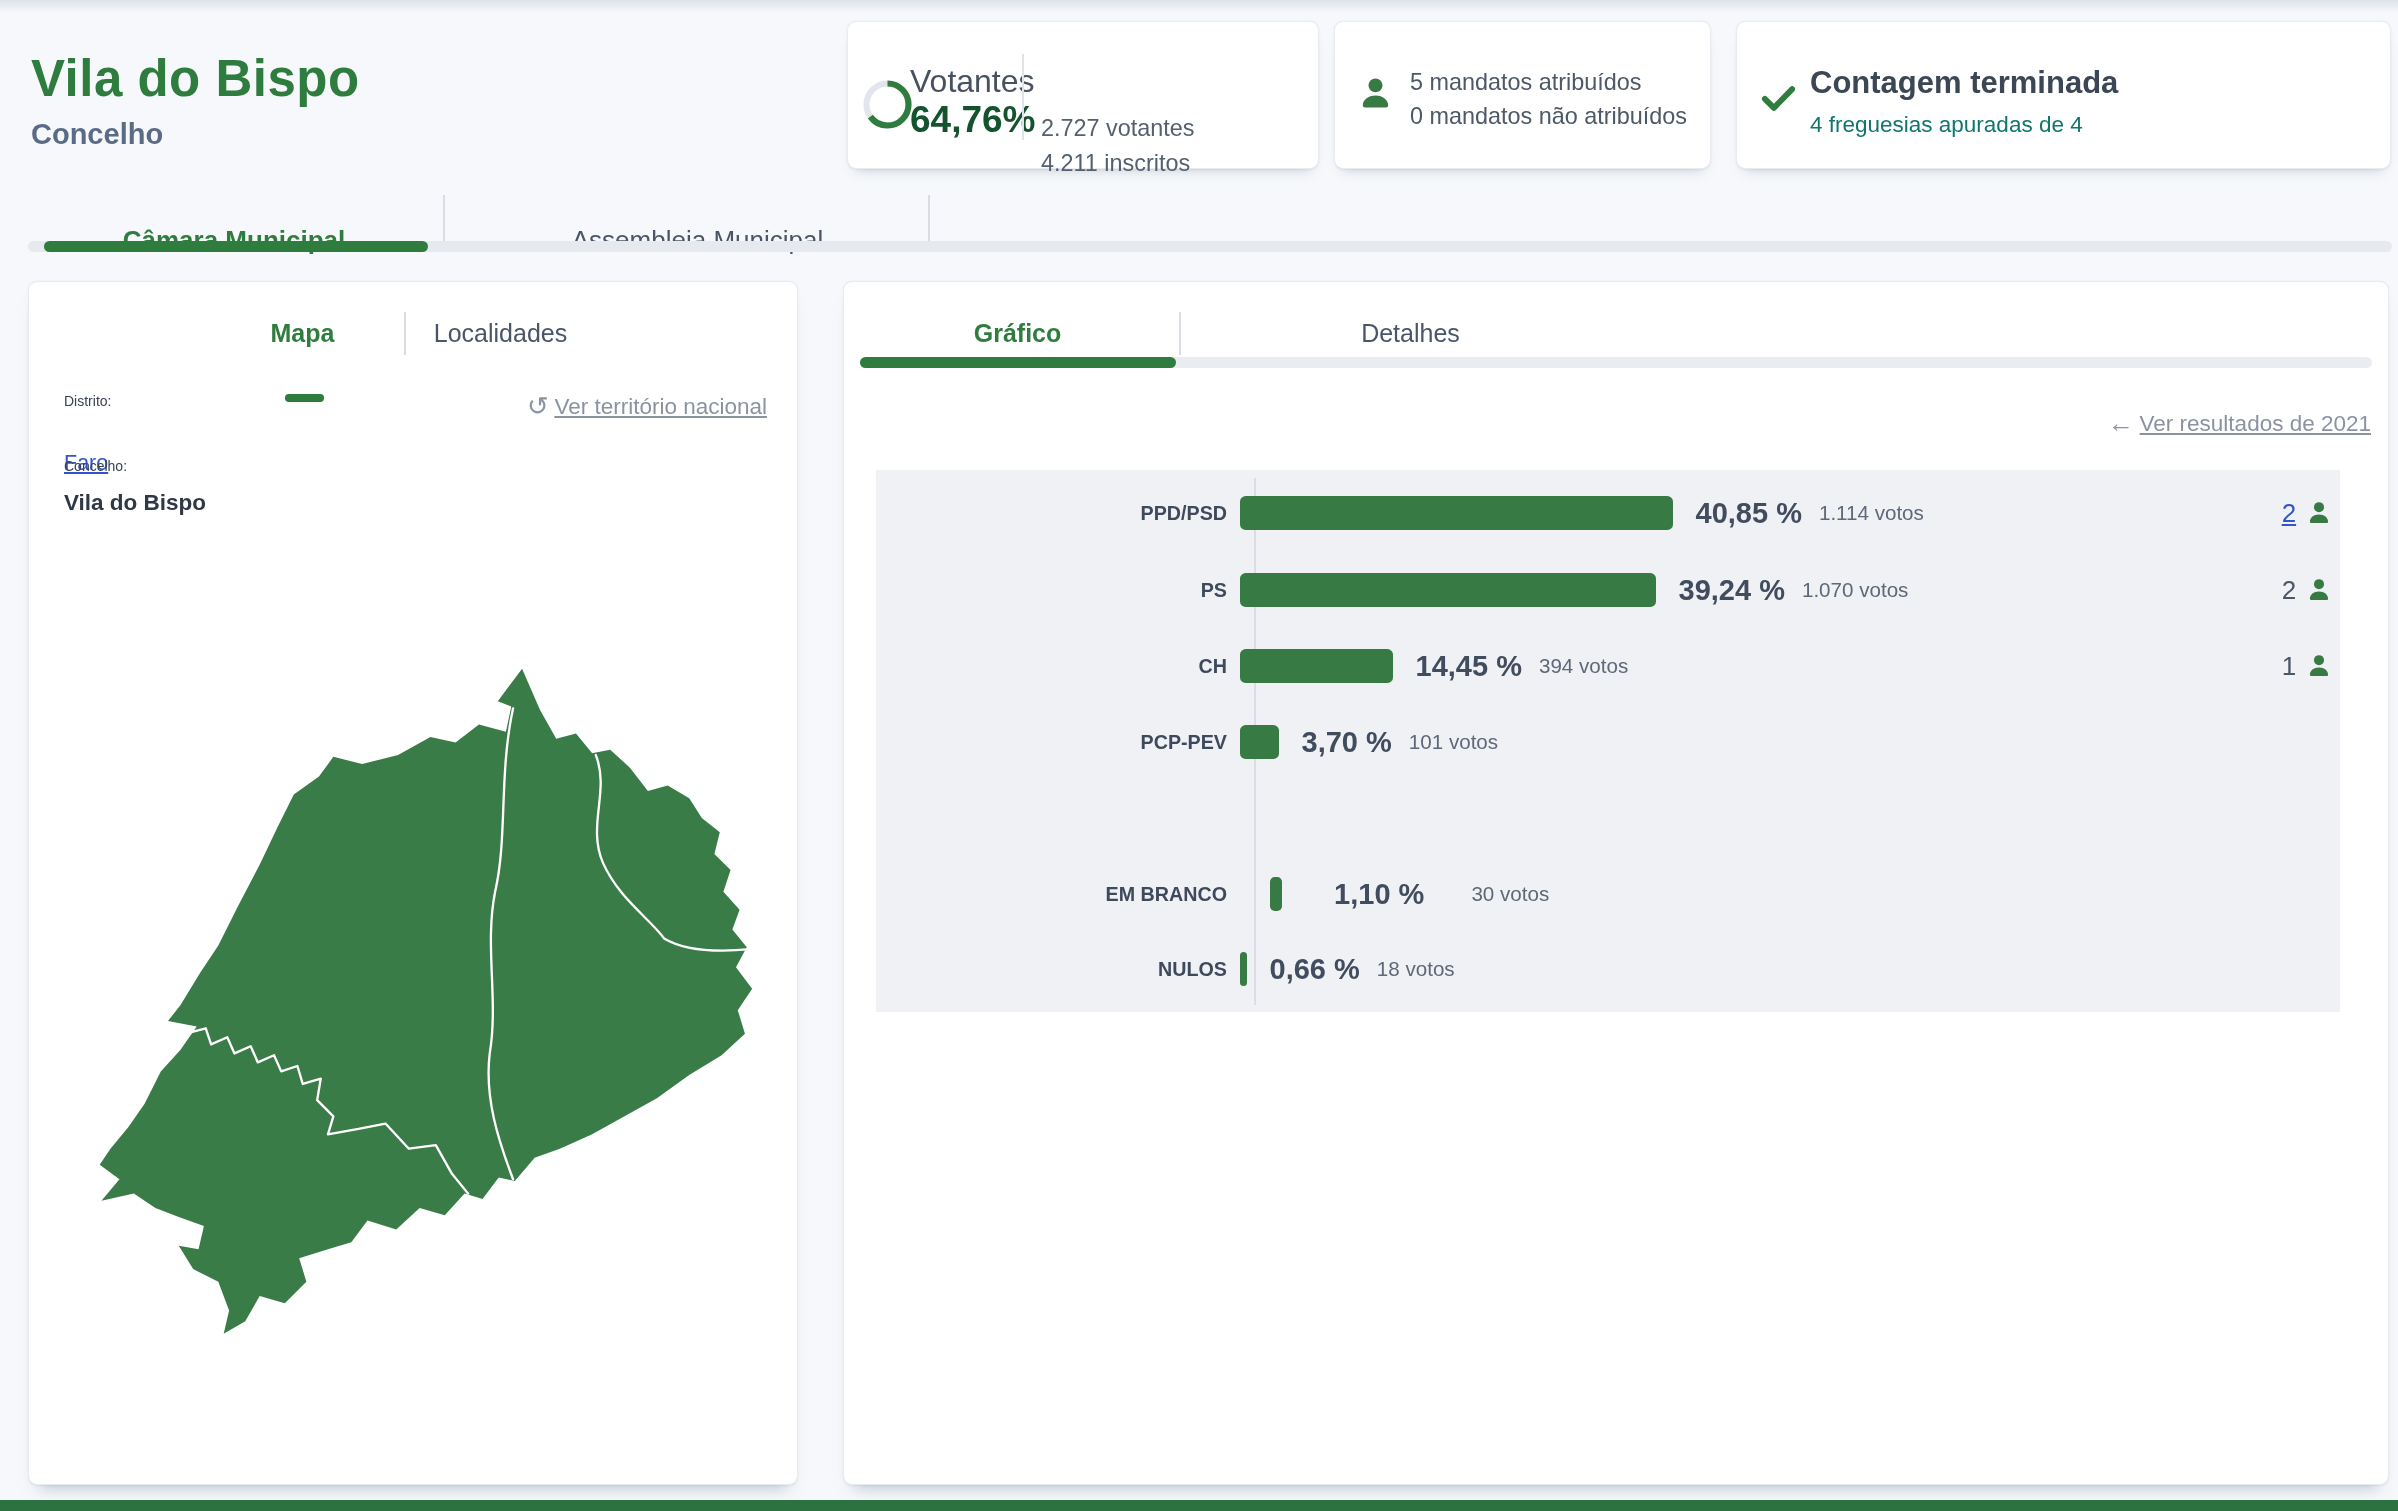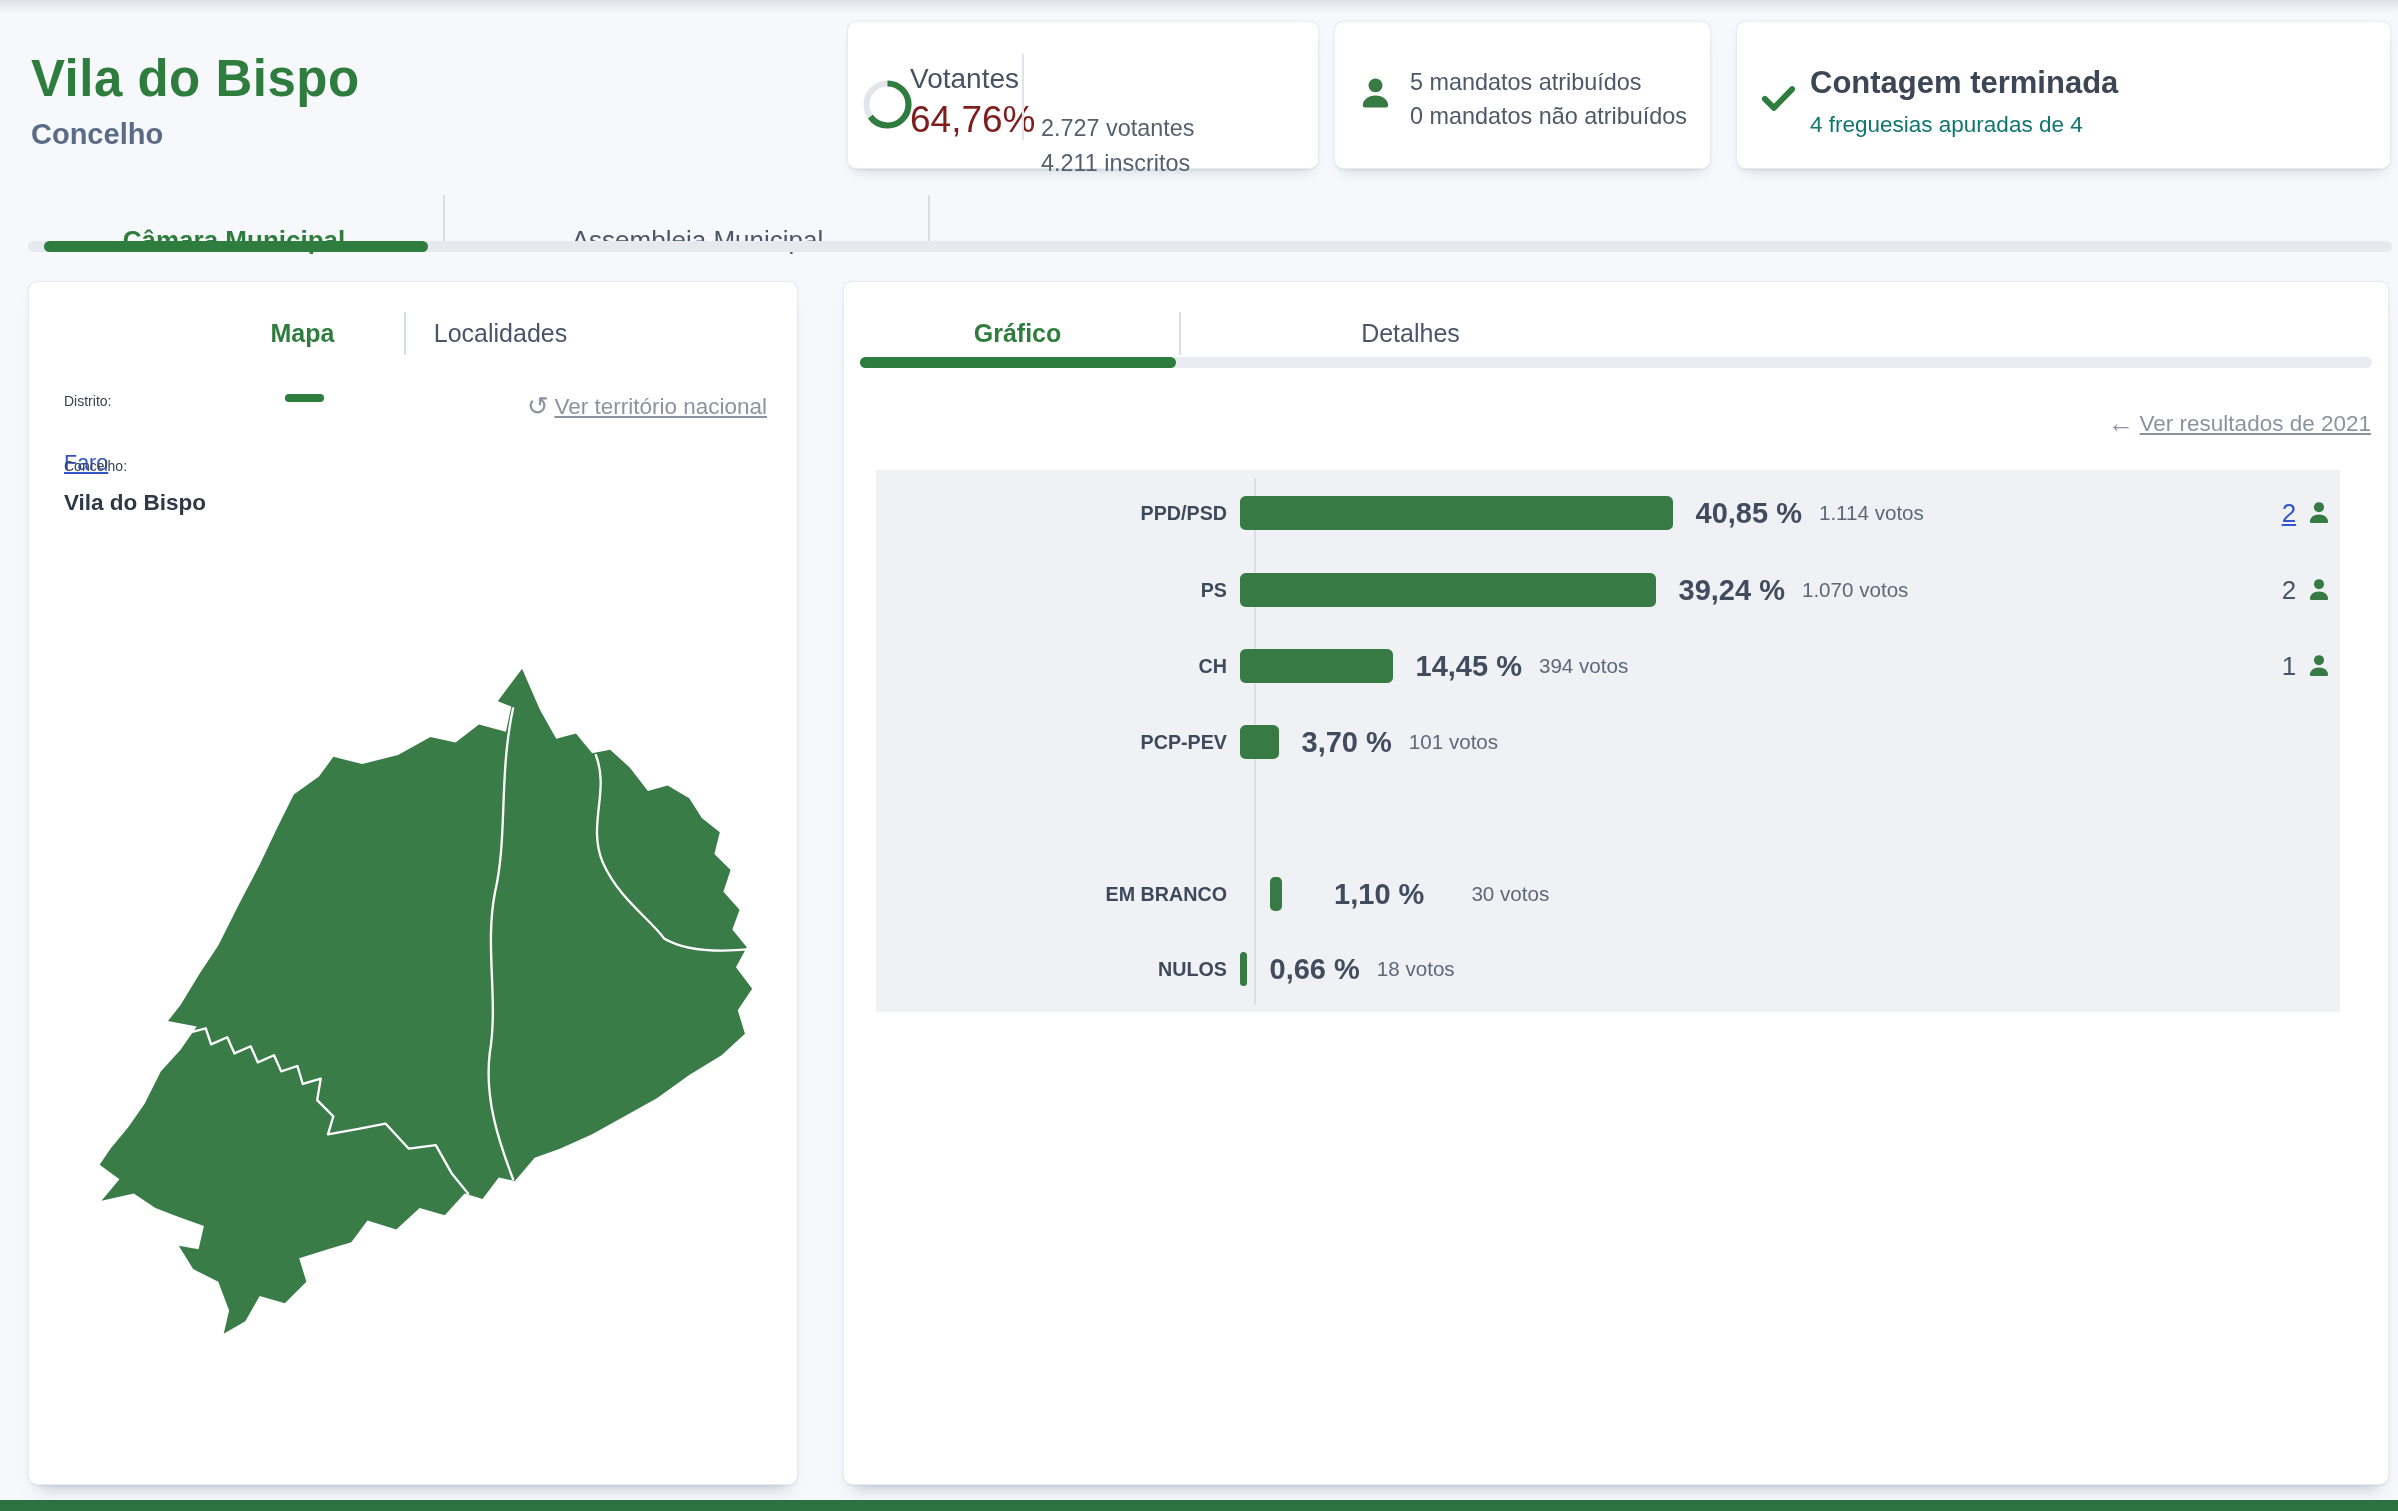--- a/index.html
+++ b/index.html
@@ -10,22 +10,22 @@
     background:linear-gradient(#dde1e9,rgba(246,248,251,0));}
   
   .page-title{left:31px;top:49px;font-size:51px;font-weight:bold;color:#2f7d3e;letter-spacing:0.5px;}
   .page-subtitle{left:31px;top:118px;font-size:29px;font-weight:600;color:#5a6b85;}
   
   .card{background:#fff;border:0.9px solid #e8ecf2;border-radius:9.4px;
     box-shadow:0 0.9px 1.9px rgba(150,160,180,.18),0 9.4px 13px -9.4px rgba(120,135,160,.45);}
   .card1{left:847px;top:20.6px;width:470px;height:146px;}
   .card2{left:1334px;top:20.6px;width:375px;height:146px;}
   .card3{left:1736px;top:20.6px;width:653px;height:146px;}
-  .votantes-label{left:62px;top:41px;font-size:28px;color:#47515f;}
-  .votantes-pct{left:62px;top:77px;font-size:37px;font-weight:normal;color:#7f1d1d;}
+  .votantes-label{left:62px;top:41px;font-size:32px;color:#47515f;}
+  .votantes-pct{left:62px;top:77px;font-size:37px;font-weight:bold;color:#14532d;}
   .card-vdivider{left:174px;top:32px;width:1.9px;height:86px;background:#dfe4ea;}
   .votantes-right{left:193px;top:41px;font-size:23.4px;color:#55606f;line-height:35px;margin-top:48px;}
   .card-line{font-size:23.4px;color:#4d5968;line-height:34px;}
   .count-title{left:73px;top:43px;font-size:31px;font-weight:bold;color:#3c4654;}
   .count-sub{left:73px;top:90px;font-size:22.5px;color:#0f766e;}
   
   .mtab{top:197px;height:45px;display:flex;align-items:center;justify-content:center;
     font-size:26px;font-weight:500;color:#4a5568;cursor:pointer;margin-top:21px;}
   .mtab.active{color:#2f7d3e;font-weight:bold;}
   .tab-divider{top:195px;width:1.9px;height:47px;background:#d8dde4;}

